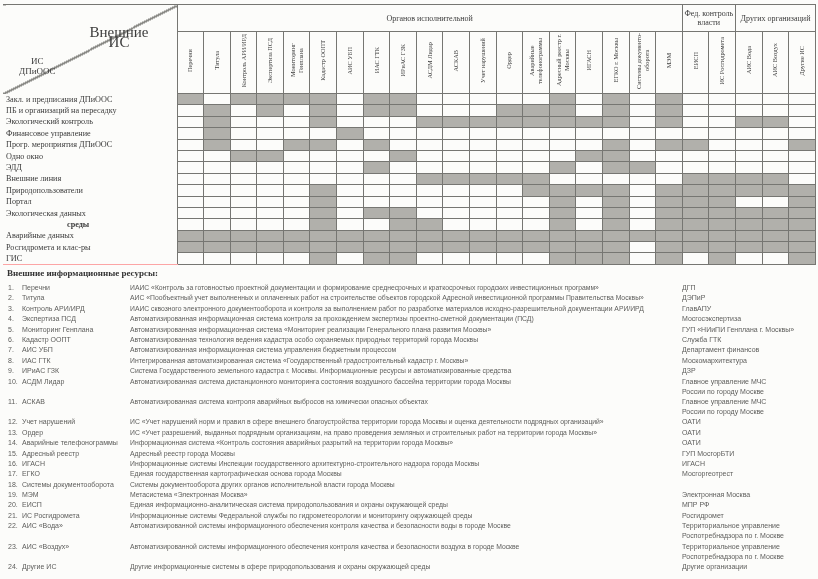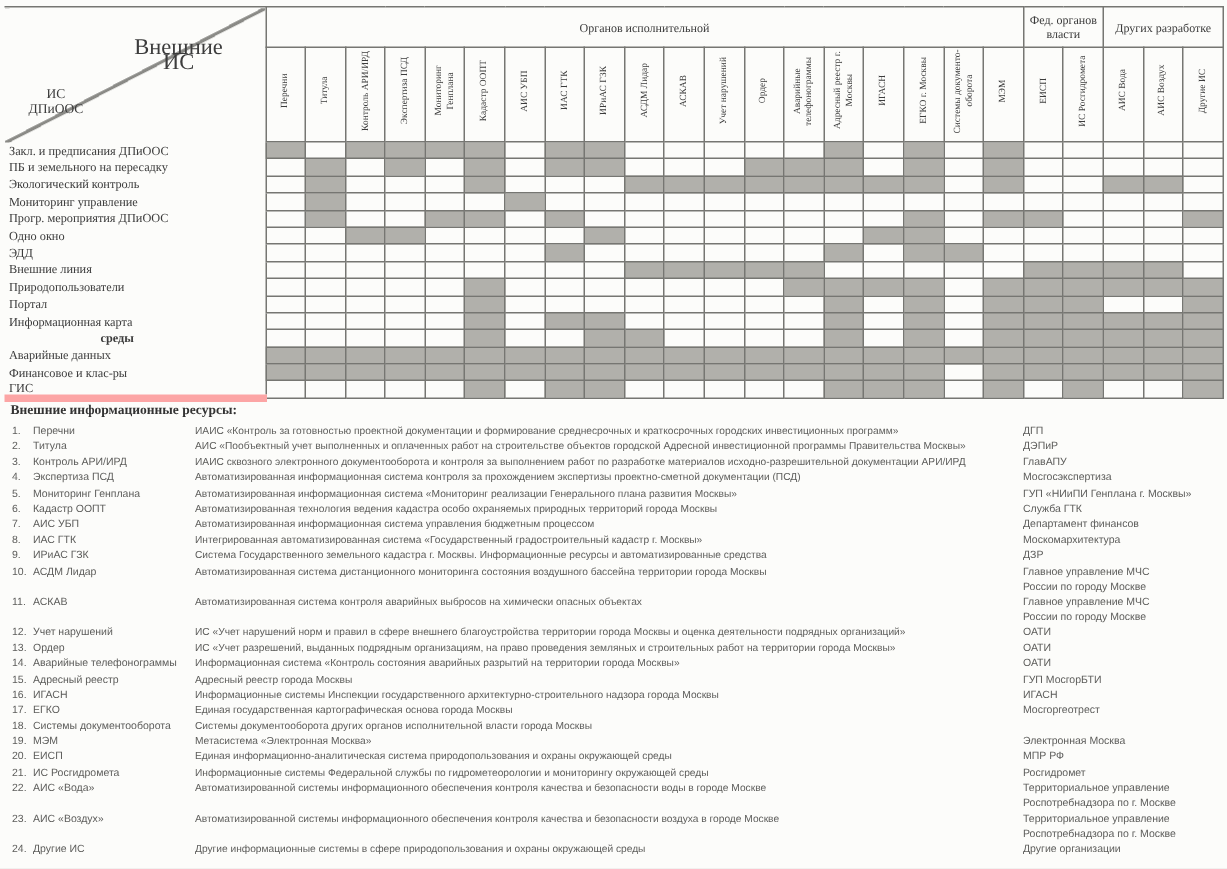--- a/index.html
+++ b/index.html
@@ -16,21 +16,21 @@
   .corner-bot{position:absolute;bottom:18px;left:16px;font-size:9px;line-height:10px;white-space:pre-line;}
   
   tr.grp th{height:26px;font-size:8px;font-weight:normal;text-align:center;vertical-align:middle;line-height:9px;}
   
   tr.cols th{height:60px;vertical-align:middle;text-align:center;overflow:hidden;font-weight:normal;}
   .vlabel{display:inline-block;writing-mode:vertical-rl;transform:rotate(180deg);
           font-size:6.3px;line-height:1.25;max-height:57px;white-space:normal;}
   
   tbody th.rlabel{font-weight:normal;font-size:8.2px;text-align:left;padding-left:3px;white-space:nowrap;
                   border-right:1px solid #767672;overflow:visible;margin-top:44px;}
-  tbody tr:last-child th.rlabel{border-bottom:5px solid #fca5a5;}
+  tbody tr:last-child th.rlabel{border-bottom:1px solid #fca5a5;}
   tbody tr.indent th.rlabel{padding-left:64px;font-weight:bold;}
   tbody td{height:10.4px;}
   tbody td.filled{background:#b1b0ab;}
   
   .legend{position:absolute;left:0;top:268px;width:818px;font-family:"Liberation Sans",sans-serif;color:#5d5d5b;}
   .legend-heading{font-family:"Liberation Serif",serif;font-weight:bold;font-size:9px;color:#333;margin:0 0 5px 7px;}
   .l-row{display:flex;align-items:flex-start;min-height:10.4px;line-height:10.2px;}
   .l-num{flex:0 0 14px;padding-left:8px;font-size:7px;}
   .l-name{flex:0 0 108px;font-size:7px;white-space:nowrap;}
   .l-desc{flex:0 0 552px;font-size:6.8px;white-space:nowrap;overflow:visible;}
@@ -72,22 +72,22 @@
     <thead>
       <tr class="grp">
         <th class="corner" rowspan="2">
           <span class="corner-top">Внешние
 ИС</span>
           <span class="corner-bot">ИС
 ДПиООС</span>
         </th>
 
       <th colspan="19" class="grid-b">Органов исполнительной</th>
-          <th colspan="2" class="grid-b">Фед. органов власти</th>
-          <th colspan="3" class="grid-b">Других разработке</th>
+          <th colspan="2" class="grid-b">Фед. контроль власти</th>
+          <th colspan="3" class="grid-b">Других организаций</th>
         </tr>
       <tr class="cols">
 
       <th class="grid-b"><span class="vlabel">Перечни</span></th>
           <th class="grid-b"><span class="vlabel">Титула</span></th>
           <th class="grid-b"><span class="vlabel">Контроль АРИ/ИРД</span></th>
           <th class="grid-b"><span class="vlabel">Экспертиза ПСД</span></th>
           <th class="grid-b"><span class="vlabel">Мониторинг Генплана</span></th>
           <th class="grid-b"><span class="vlabel">Кадастр ООПТ</span></th>
           <th class="grid-b"><span class="vlabel">АИС УБП</span></th>
@@ -133,21 +133,21 @@
           <td class="grid-b filled"></td>
           <td class="grid-b"></td>
           <td class="grid-b filled"></td>
           <td class="grid-b"></td>
           <td class="grid-b"></td>
           <td class="grid-b"></td>
           <td class="grid-b"></td>
           <td class="grid-b"></td>
         </tr>
         <tr>
-          <th class="rlabel">ПБ и земельного на пересадку</th>
+          <th class="rlabel">ПБ и организаций на пересадку</th>
           <td class="grid-b"></td>
           <td class="grid-b filled"></td>
           <td class="grid-b"></td>
           <td class="grid-b filled"></td>
           <td class="grid-b"></td>
           <td class="grid-b filled"></td>
           <td class="grid-b"></td>
           <td class="grid-b filled"></td>
           <td class="grid-b filled"></td>
           <td class="grid-b"></td>
@@ -187,21 +187,21 @@
           <td class="grid-b filled"></td>
           <td class="grid-b"></td>
           <td class="grid-b filled"></td>
           <td class="grid-b"></td>
           <td class="grid-b"></td>
           <td class="grid-b filled"></td>
           <td class="grid-b filled"></td>
           <td class="grid-b"></td>
         </tr>
         <tr>
-          <th class="rlabel">Мониторинг управление</th>
+          <th class="rlabel">Финансовое управление</th>
           <td class="grid-b"></td>
           <td class="grid-b filled"></td>
           <td class="grid-b"></td>
           <td class="grid-b"></td>
           <td class="grid-b"></td>
           <td class="grid-b"></td>
           <td class="grid-b filled"></td>
           <td class="grid-b"></td>
           <td class="grid-b"></td>
           <td class="grid-b"></td>
@@ -376,21 +376,21 @@
           <td class="grid-b filled"></td>
           <td class="grid-b"></td>
           <td class="grid-b filled"></td>
           <td class="grid-b filled"></td>
           <td class="grid-b filled"></td>
           <td class="grid-b"></td>
           <td class="grid-b"></td>
           <td class="grid-b filled"></td>
         </tr>
         <tr>
-          <th class="rlabel">Информационная карта</th>
+          <th class="rlabel">Экологическая данных</th>
           <td class="grid-b"></td>
           <td class="grid-b"></td>
           <td class="grid-b"></td>
           <td class="grid-b"></td>
           <td class="grid-b"></td>
           <td class="grid-b filled"></td>
           <td class="grid-b"></td>
           <td class="grid-b filled"></td>
           <td class="grid-b filled"></td>
           <td class="grid-b"></td>
@@ -457,21 +457,21 @@
           <td class="grid-b filled"></td>
           <td class="grid-b filled"></td>
           <td class="grid-b filled"></td>
           <td class="grid-b filled"></td>
           <td class="grid-b filled"></td>
           <td class="grid-b filled"></td>
           <td class="grid-b filled"></td>
           <td class="grid-b filled"></td>
         </tr>
         <tr>
-          <th class="rlabel">Финансовое и клас-ры</th>
+          <th class="rlabel">Росгидромета и клас-ры</th>
           <td class="grid-b filled"></td>
           <td class="grid-b filled"></td>
           <td class="grid-b filled"></td>
           <td class="grid-b filled"></td>
           <td class="grid-b filled"></td>
           <td class="grid-b filled"></td>
           <td class="grid-b filled"></td>
           <td class="grid-b filled"></td>
           <td class="grid-b filled"></td>
           <td class="grid-b filled"></td>

